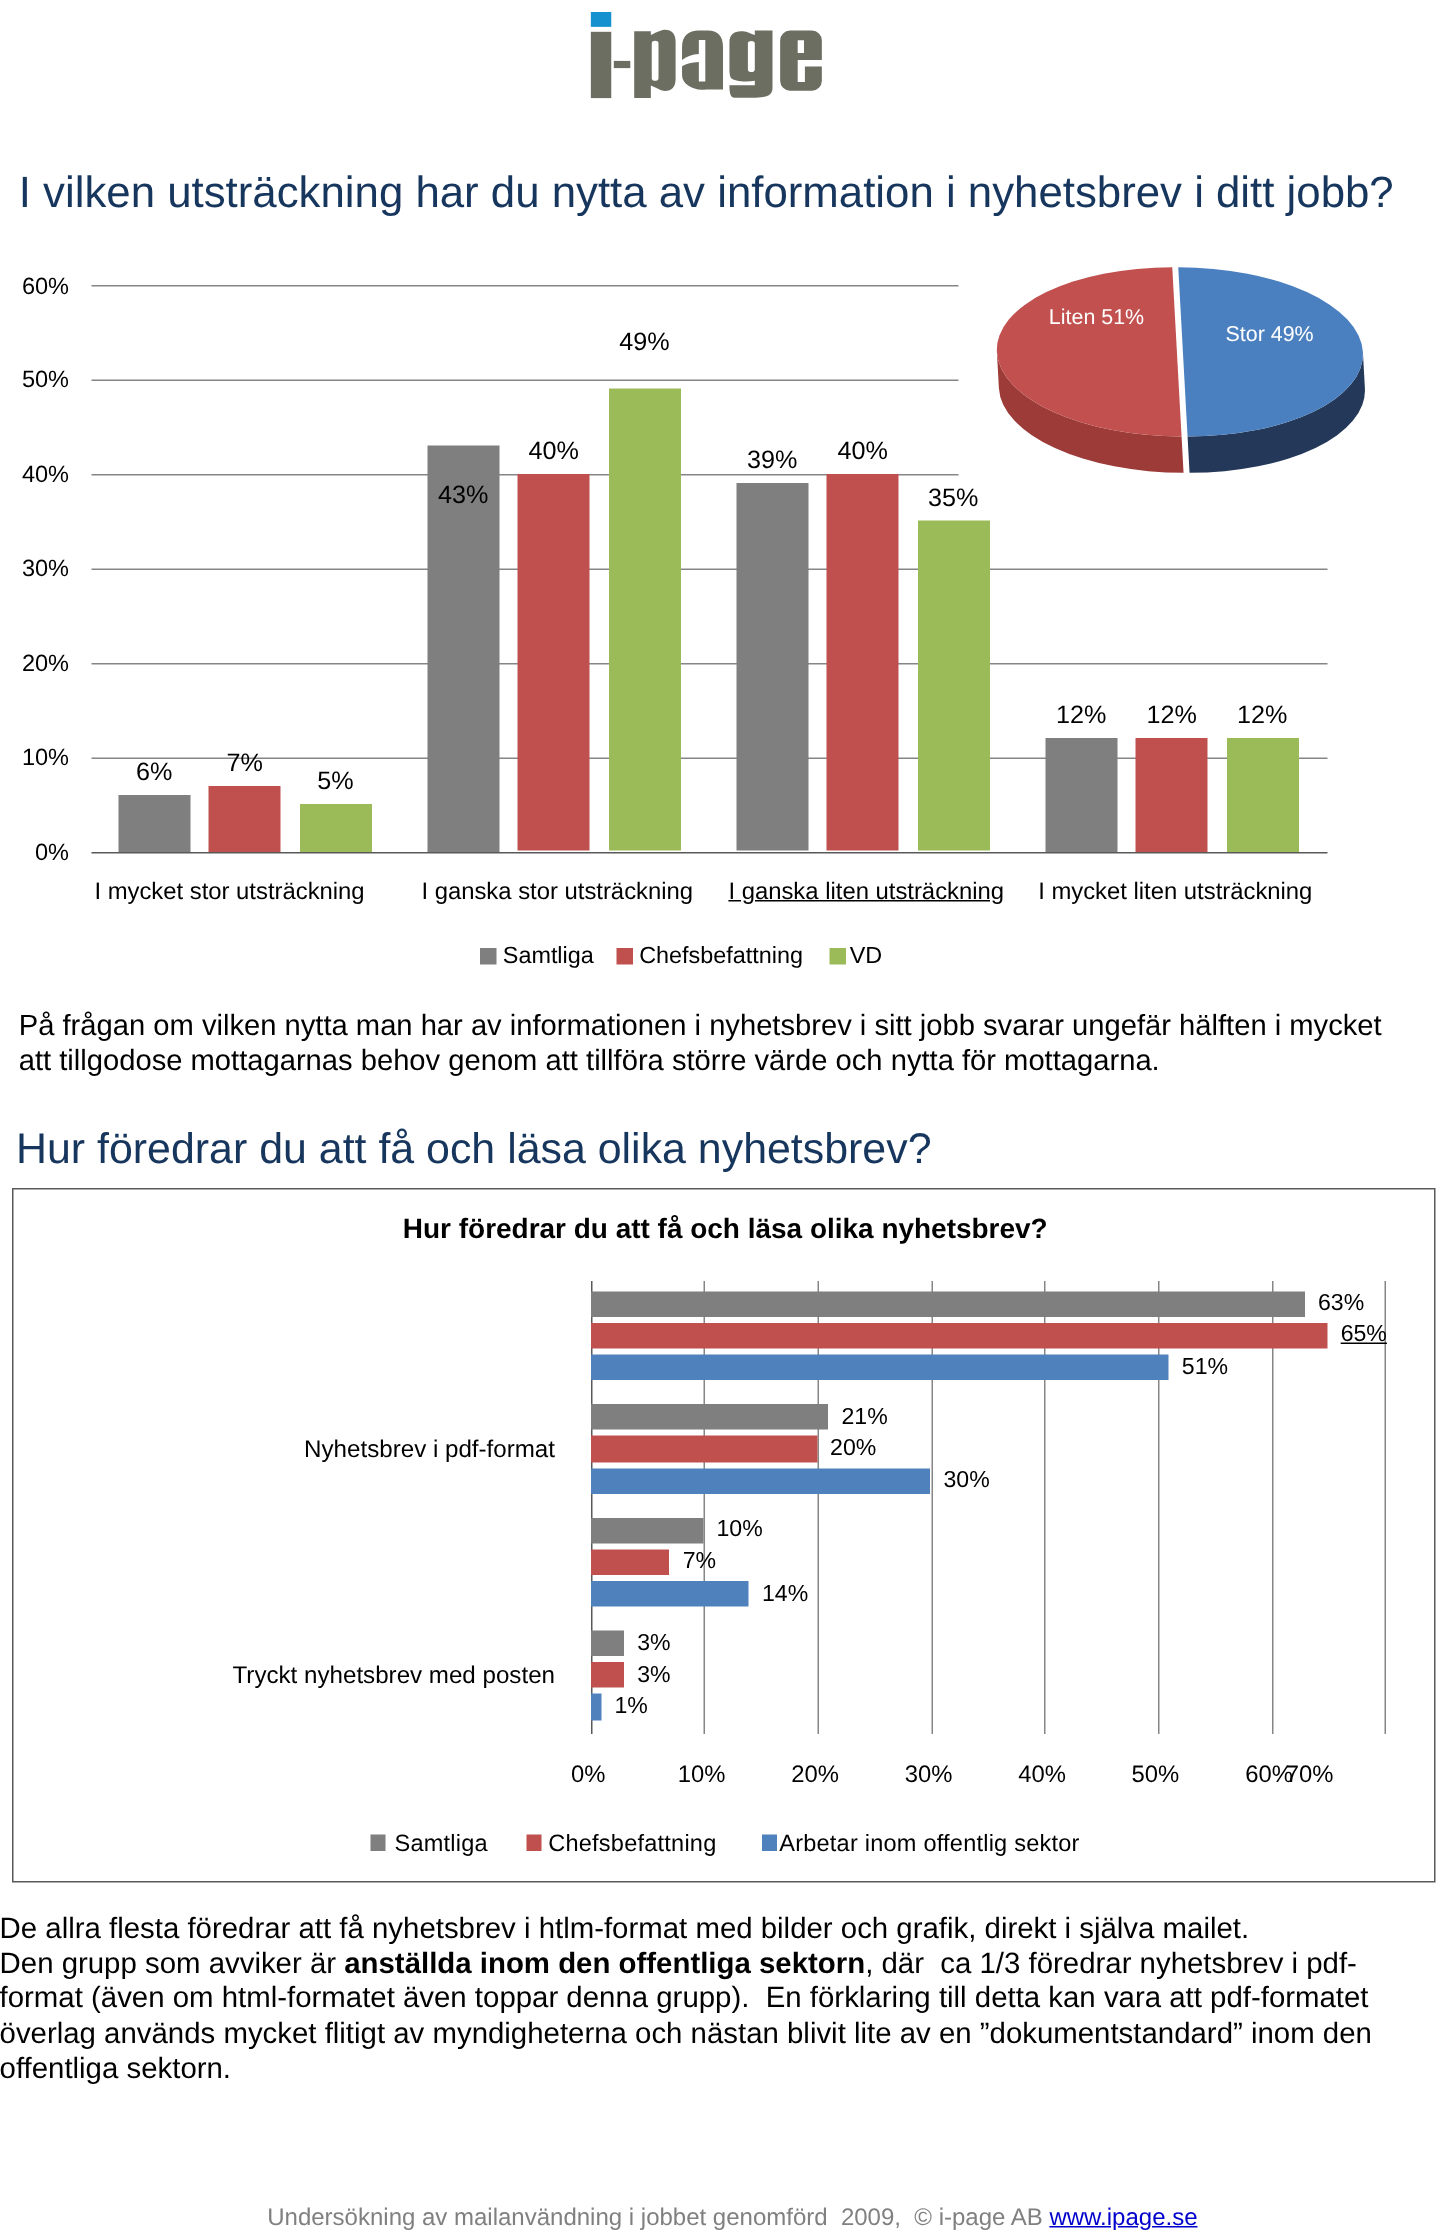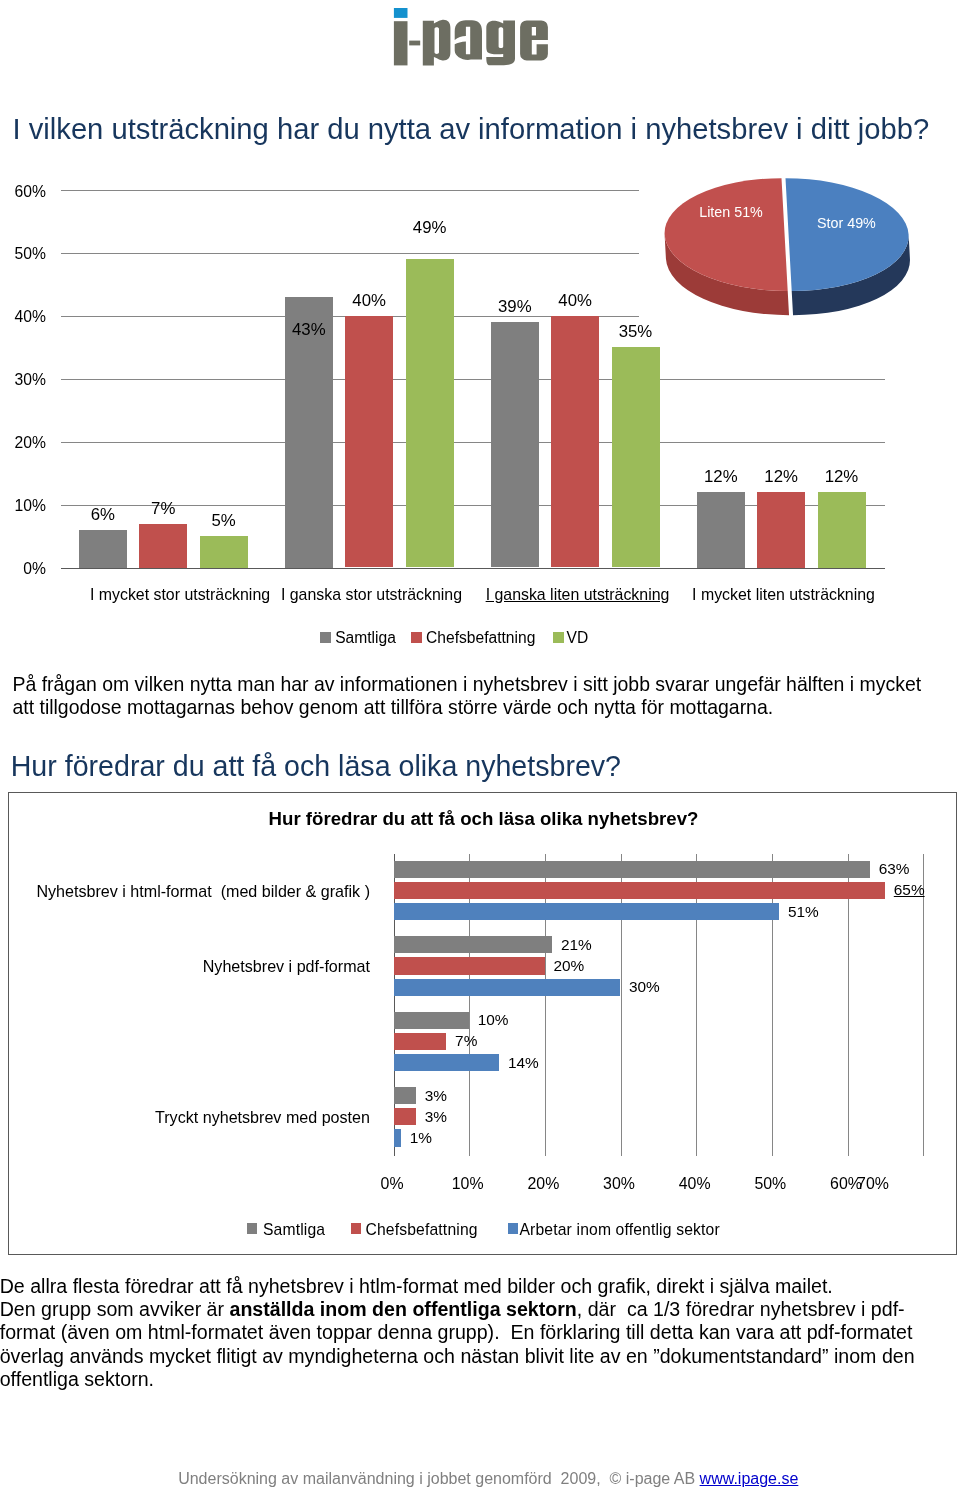--- a/index.html
+++ b/index.html
@@ -85,21 +85,21 @@
 <div class="c1-grid" style="left:61.2px;top:92.9px;width:577.6px;background:#868686;"></div>
 <div class="c1-ylab" style="left:-14.0px;top:85.4px;">50%</div>
 <div class="c1-grid" style="left:61.2px;top:30.0px;width:577.6px;background:#868686;"></div>
 <div class="c1-ylab" style="left:-14.0px;top:22.5px;">60%</div>
 <div class="c1-bar" style="left:78.8px;top:369.8px;width:48.0px;height:37.8px;background:#7F7F7F;"></div>
 <div class="c1-dlab" style="left:58.8px;top:344.8px;width:88.0px;">6%</div>
 <div class="c1-bar" style="left:139.2px;top:363.5px;width:48.0px;height:44.0px;background:#C0504D;"></div>
 <div class="c1-dlab" style="left:119.2px;top:338.5px;width:88.0px;">7%</div>
 <div class="c1-bar" style="left:199.6px;top:376.0px;width:48.0px;height:31.5px;background:#9BBB59;"></div>
 <div class="c1-dlab" style="left:179.6px;top:351.0px;width:88.0px;">5%</div>
-<div class="c1-cat" style="left:40px;top:426.0px;width:280.0px;">I mycket stor utsträckning</div>
+<div class="c1-cat" style="left:13px;top:426.0px;width:280.0px;">I mycket stor utsträckning</div>
 <div class="c1-bar" style="left:284.8px;top:137.0px;width:48.0px;height:270.5px;background:#7F7F7F;"></div>
 <div class="c1-dlab" style="left:264.8px;top:112.0px;width:88.0px;margin-top:48px;">43%</div>
 <div class="c1-bar" style="left:345.1px;top:155.8px;width:48.0px;height:251.7px;background:#C0504D;"></div>
 <div class="c1-dlab" style="left:325.1px;top:130.8px;width:88.0px;">40%</div>
 <div class="c1-bar" style="left:405.6px;top:99.2px;width:48.0px;height:308.3px;background:#9BBB59;"></div>
 <div class="c1-dlab" style="left:385.6px;top:58px;width:88.0px;">49%</div>
 <div class="c1-cat" style="left:231.5px;top:426.0px;width:280.0px;">I ganska stor utsträckning</div>
 <div class="c1-bar" style="left:490.8px;top:162.1px;width:48.0px;height:245.4px;background:#7F7F7F;"></div>
 <div class="c1-dlab" style="left:470.8px;top:137.1px;width:88.0px;">39%</div>
 <div class="c1-bar" style="left:551.1px;top:155.8px;width:48.0px;height:251.7px;background:#C0504D;"></div>
@@ -156,21 +156,20 @@
 <div class="c2-grid" style="left:838.5px;top:61.0px;height:301.6px;background:#868686;"></div>
 <div class="c2-xlab" style="left:807.0px;top:382.0px;width:60px;">60%</div>
 <div class="c2-grid" style="left:914.1px;top:61.0px;height:301.6px;background:#868686;"></div>
 <div class="c2-xlab" style="left:834px;top:382.0px;width:60px;">70%</div>
 <div class="c2-bar" style="left:384.6px;top:67.8px;width:476.6px;height:17.3px;background:#7F7F7F;"></div>
 <div class="c2-dlab" style="left:869.7px;top:67.3px;">63%</div>
 <div class="c2-bar" style="left:384.6px;top:89.0px;width:491.7px;height:17.3px;background:#C0504D;"></div>
 <div class="c2-dlab" style="left:884.8px;top:88px;text-decoration:underline;">65%</div>
 <div class="c2-bar" style="left:384.6px;top:110.2px;width:385.8px;height:17.3px;background:#4F81BD;"></div>
 <div class="c2-dlab" style="left:778.9px;top:109.7px;">51%</div>
-<div class="c2-cat" style="left:5.0px;top:88.7px;width:356.0px;">Nyhetsbrev i html-format &nbsp;(med bilder &amp; grafik )</div>
 <div class="c2-bar" style="left:384.6px;top:143.2px;width:158.8px;height:17.3px;background:#7F7F7F;"></div>
 <div class="c2-dlab" style="left:552.0px;top:142.7px;">21%</div>
 <div class="c2-bar" style="left:384.6px;top:164.4px;width:151.3px;height:17.3px;background:#C0504D;"></div>
 <div class="c2-dlab" style="left:544.4px;top:163.9px;">20%</div>
 <div class="c2-bar" style="left:384.6px;top:185.6px;width:226.9px;height:17.3px;background:#4F81BD;"></div>
 <div class="c2-dlab" style="left:620.0px;top:185.1px;">30%</div>
 <div class="c2-cat" style="left:5.0px;top:164.1px;width:356.0px;">Nyhetsbrev i pdf-format</div>
 <div class="c2-bar" style="left:384.6px;top:218.6px;width:75.6px;height:17.3px;background:#7F7F7F;"></div>
 <div class="c2-dlab" style="left:468.7px;top:218.1px;">10%</div>
 <div class="c2-bar" style="left:384.6px;top:239.8px;width:52.9px;height:17.3px;background:#C0504D;"></div>

